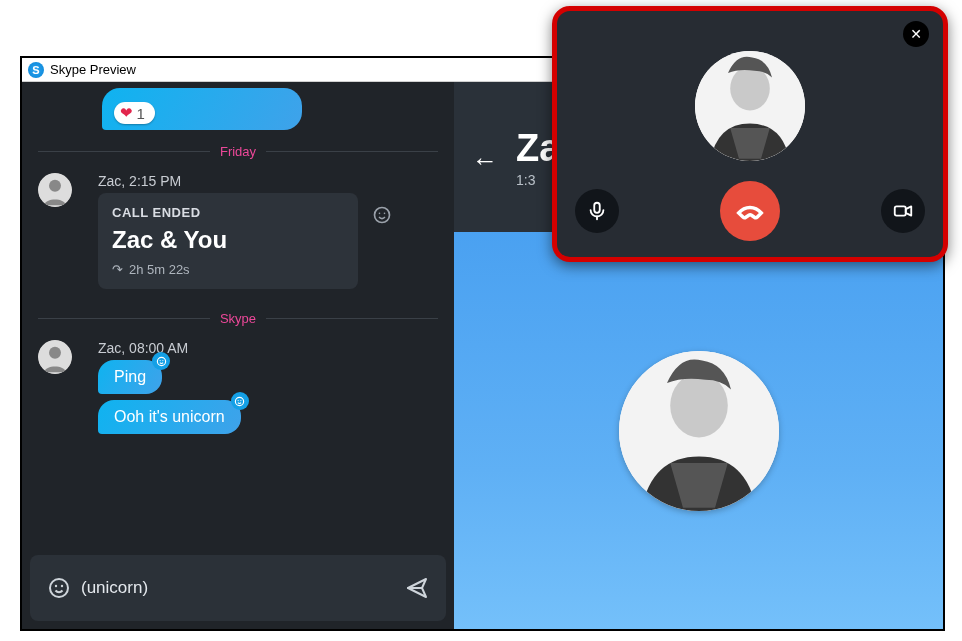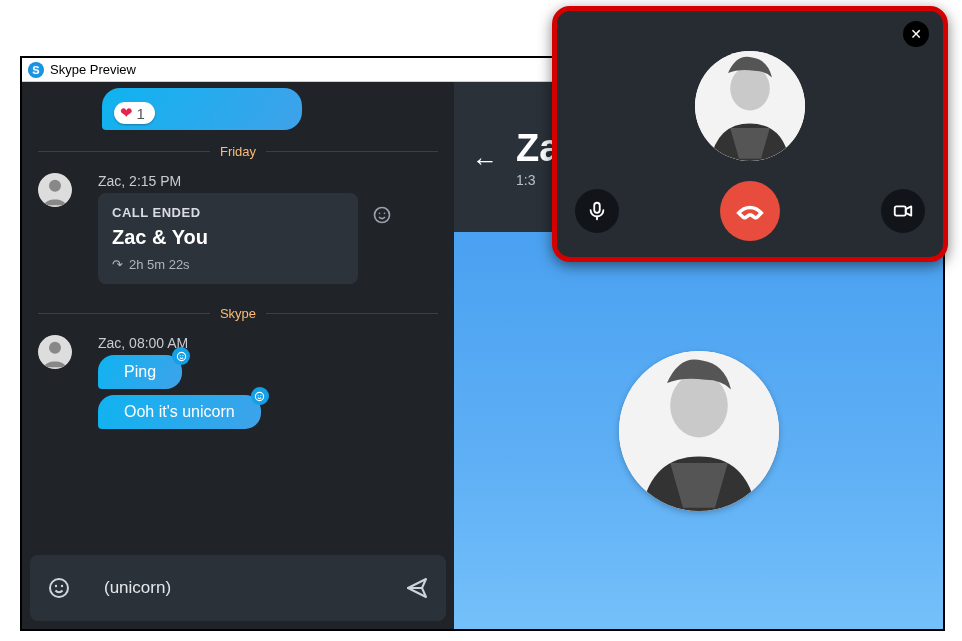--- a/index.html
+++ b/index.html
@@ -50,65 +50,65 @@
   }
   .reaction-pill {
     background:#fff; border-radius:14px; padding:2px 10px 2px 6px;
     display:flex; align-items:center; gap:4px; color:#555; font-size:15px;
     box-shadow:0 1px 2px rgba(0,0,0,.3);
   }
   .heart { color:#e2264d; font-size:15px; }
 
   .day-divider {
     display:flex; align-items:center; gap:10px; margin:14px 6px;
-    color:#fdba74; font-size:13px;
+    color:#ec4899; font-size:13px;
   }
   .day-divider::before, .day-divider::after {
     content:""; flex:1; height:1px; background:#3a4047;
   }
 
   .msg-row { display:flex; gap:26px; padding:0 6px 8px 6px; }
   .avatar-sm {
     width:34px; height:34px; border-radius:50%; flex:none;
     background:#888; overflow:hidden;
   }
   .avatar-sm svg { width:100%; height:100%; display:block; }
   .msg-col { flex:1; }
   .msg-meta { color:#c8ccd2; font-size:14px; margin-bottom:4px; }
 
   .call-card {
     background:#2d333a; border-radius:8px; padding:12px 14px 12px 14px;
     width:260px; position:relative; color:#e9edf2;
   }
   .call-card .hdr { font-size:13px; letter-spacing:.5px; font-weight:600; color:#d9dde3; }
-  .call-card .title { font-size:20px; font-weight:700; margin-top:6px; color:#fff;}
+  .call-card .title { font-size:24px; font-weight:700; margin-top:6px; color:#fff;}
   .call-card .dur { font-size:13px; color:#aeb5bd; margin-top:8px; display:flex; align-items:center; gap:6px;}
   .call-card .react-btn {
     position:absolute; right:-38px; top:8px; width:28px; height:28px;
     border-radius:50%; display:flex; align-items:center; justify-content:center;
     color:#9aa1aa;
   }
 
   .bubble {
     background: linear-gradient(120deg,#0fb3f0 0%, #3fa2ea 100%);
     color:#fff; font-size:16px;
-    border-radius:16px 16px 16px 4px; padding:8px 26px;
+    border-radius:16px 16px 16px 4px; padding:8px 16px;
     display:inline-flex; align-items:flex-end; gap:6px; position:relative;
     margin-bottom:6px; max-width: 260px;
   }
   .bubble .tiny-react {
     position:absolute; top:-8px; right:-8px;
     width:18px; height:18px; border-radius:50%;
     background:#14a0e6; display:flex; align-items:center; justify-content:center;
     font-size:11px;
   }
 
   .composer {
     height:66px; margin:8px; border-radius:8px; background:#2b3138;
-    display:flex; align-items:center; gap:30px; padding:0 14px; color:#cfd5db;
+    display:flex; align-items:center; gap:7px; padding:0 14px; color:#cfd5db;
   }
   .composer .emoji-btn, .composer .send-btn {
     width:30px; height:30px; display:flex; align-items:center; justify-content:center;
     color:#cfd5db;
   }
   .composer .input {
     flex:1; background:transparent; border:none; outline:none;
     color:#e4e8ed; font-size:17px;
   }
 

